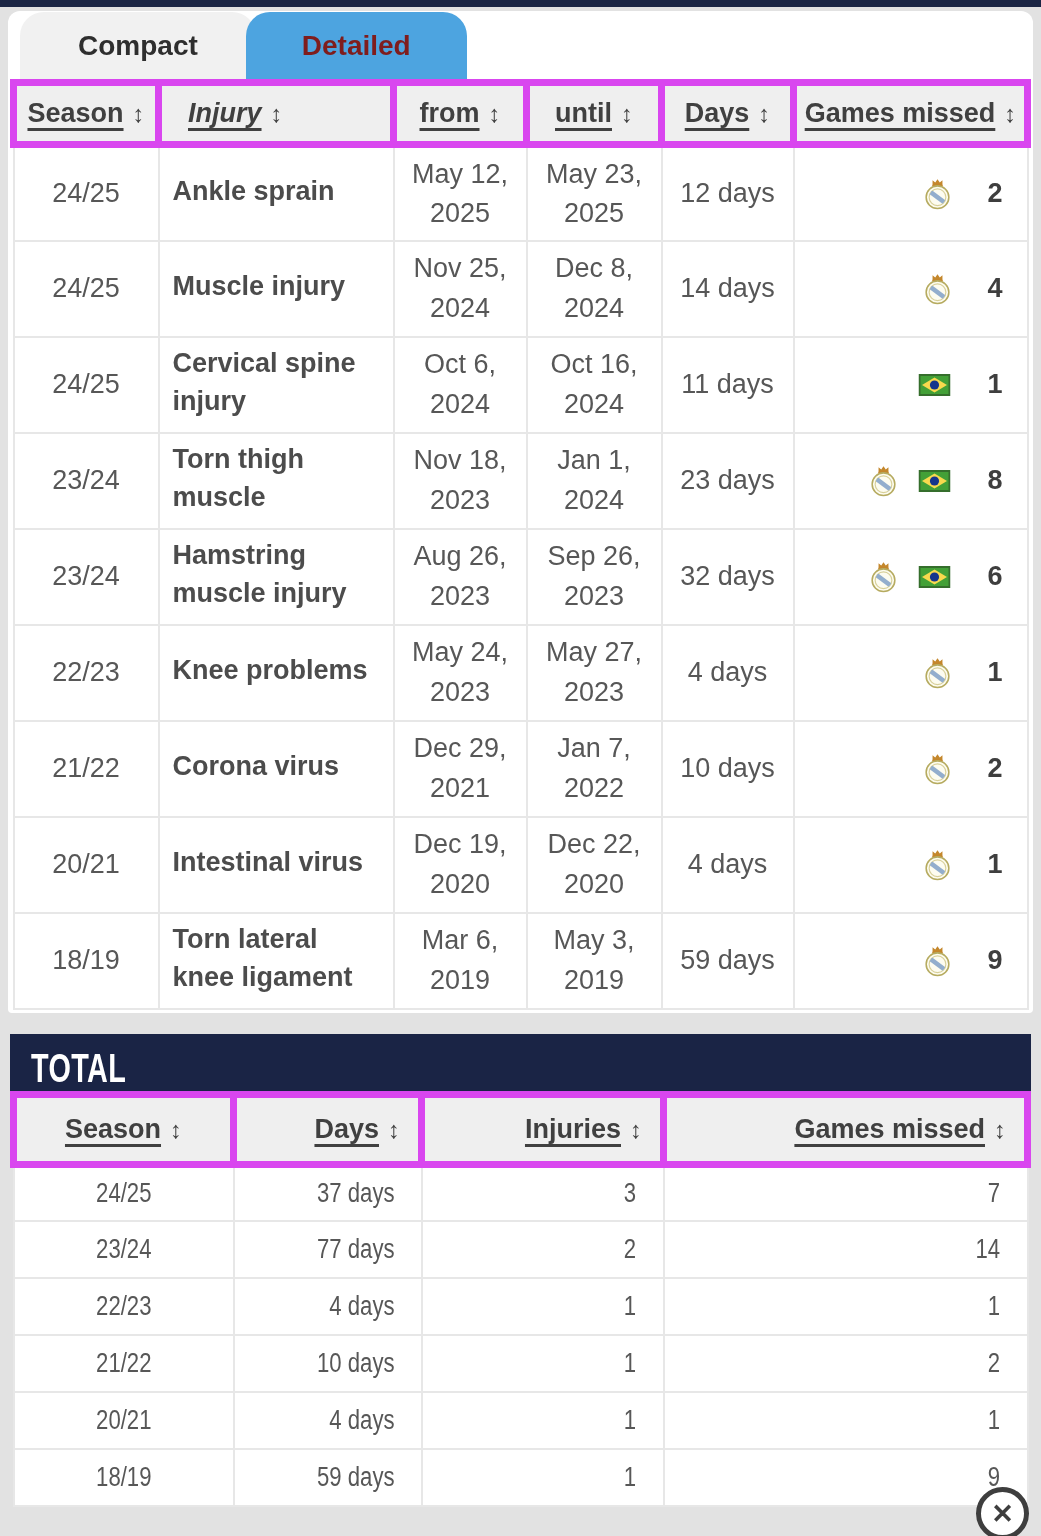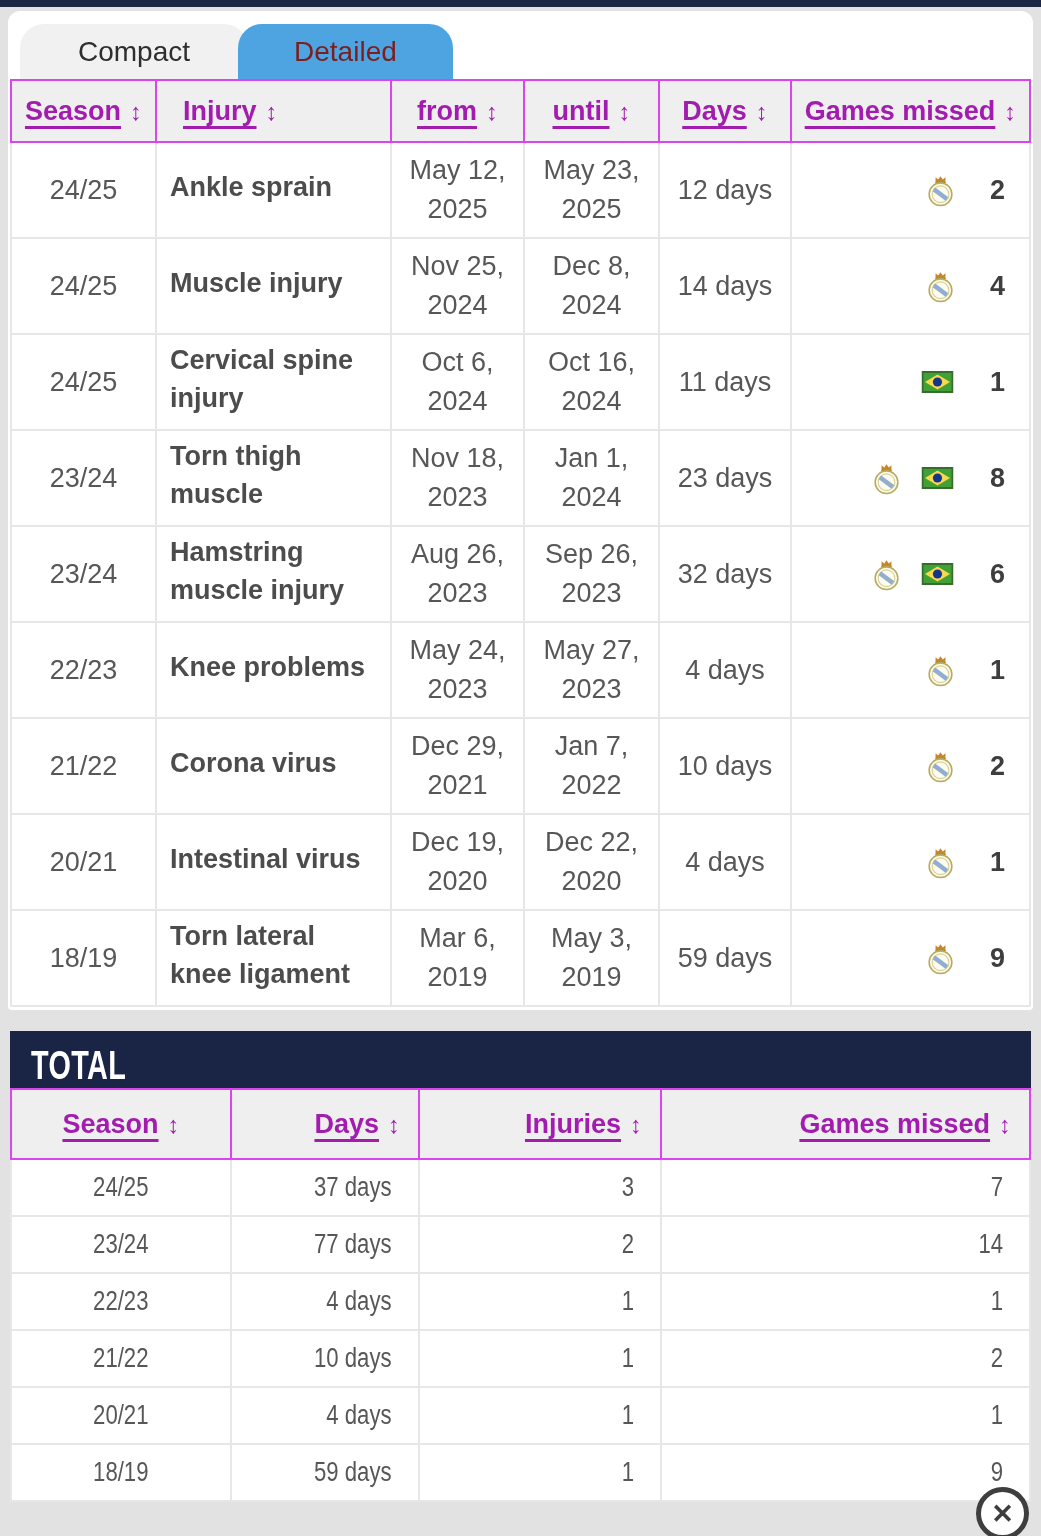--- a/index.html
+++ b/index.html
@@ -13,49 +13,49 @@
 
   
   .card {
     margin: 4px 8px 0;
     background: #ffffff;
     border-radius: 12px 12px 4px 4px;
     padding: 0 2px 3px;
   }
   .tabs { display: flex; align-items: flex-end; padding: 13px 0 0 10px; height: 68px; }
   .tab {
-    height: 55px;
+    height: 67px;
     display: flex; align-items: center;
-    font-weight: normal; font-size: 28px;
+    font-weight: bold; font-size: 28px;
     border-radius: 24px 24px 0 0;
     cursor: pointer;
   }
   .tab-compact { background: #f1f1f1; color: #2e2e2e; padding: 0 58px; position: relative; z-index: 1; }
   .tab-detailed { background: #4da4e0; color: #7f1d1d; padding: 0 56px; margin-left: -10px; position: relative; z-index: 2; }
 
   
   table { border-collapse: collapse; width: 100%; table-layout: fixed; }
   th {
     background: #efefef;
-    border: 2px solid #d946ef;
-    font-size: 27px; color: #a21caf;
+    border: 7px solid #d946ef;
+    font-size: 27px; color: #404040;
     height: 62px; text-align: center;
     cursor: pointer; font-weight: bold;
   }
   th .lbl { text-decoration: underline; text-decoration-thickness: 2.5px; text-underline-offset: 6px; }
   th .arrow { font-weight: normal; margin-left: 9px; font-size: 24px; display: inline-block; }
   td {
     background: #ffffff;
     border: 2.5px solid #e7e7e7;
     font-size: 27px; color: #575757;
     text-align: center;
   }
   .detailed-table td { height: 96px; }
   td.injury { text-align: left; padding: 0 8px 4px 13px; font-weight: bold; color: #4c4c4c; line-height: 1.4; }
-  th.th-injury { text-align: left; padding-left: 26px; }
+  th.th-injury { text-align: left; padding-left: 26px; font-style: italic; }
   td.date { line-height: 1.45; padding: 0 10px; }
   .gm { display: flex; align-items: center; justify-content: flex-end; gap: 36px; padding-right: 24px; }
   .gm-icons { display: flex; align-items: center; gap: 21px; }
   .gm-num { font-weight: bold; color: #3e3e3e; }
 
   
   .total-section { margin: 21px 10px 0; }
   .total-bar { background: #1a2445; height: 57px; display: flex; align-items: flex-end; padding-left: 21px; }
   .total-title {
     color: #ffffff; font-weight: bold; font-size: 40px;

